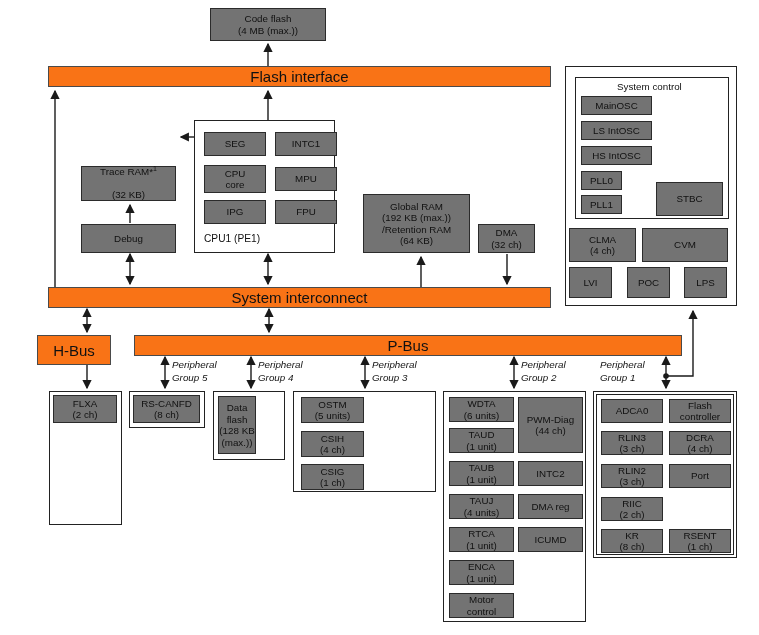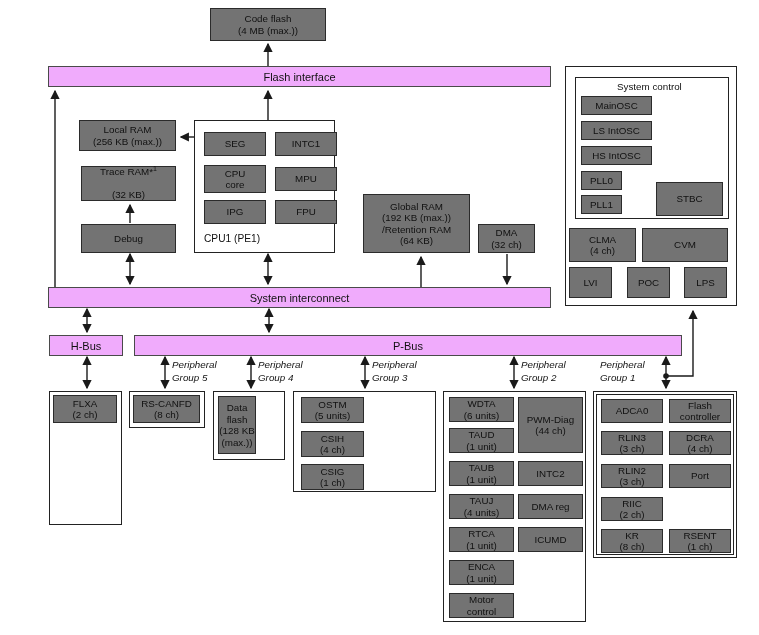--- a/index.html
+++ b/index.html
@@ -2,23 +2,23 @@
 <html><head>
 <meta charset="utf-8">
 <style>
   html,body{margin:0;padding:0;background:#fff;}
   .canvas{
     position:relative;width:759px;height:635px;background:#fff;overflow:hidden;
     font-family:"Liberation Sans", sans-serif;color:#111;
   }
   .wires{position:absolute;left:0;top:0;pointer-events:none;}
   .bar{
-    position:absolute;background:#f0abfc;border:1.5px solid #4a4a4a;
+    position:absolute;background:#f97316;border:1.5px solid #4a4a4a;
     display:flex;align-items:center;justify-content:center;
-    font-size:11px;box-sizing:border-box;
+    font-size:15px;box-sizing:border-box;
   }
   .mod{
     position:absolute;background:#737373;border:1.3px solid #2b2b2b;
     display:flex;align-items:center;justify-content:center;text-align:center;
     font-size:9.8px;line-height:11.5px;white-space:pre-line;box-sizing:border-box;
   }
   .grp{
     position:absolute;background:#fff;border:1.5px solid #222;box-sizing:border-box;
   }
   .grp-dbl{
@@ -64,25 +64,23 @@
       <path d="M666,376 L693,376 L693,311" marker-end="url(#ah)"></path>
       <circle cx="666" cy="376" r="2.8" fill="#1a1a1a" stroke="none"></circle>
     </g>
   </svg>
 
   <div class="mod" style="left:210px;top:8px;width:116px;height:33px">Code flash
 (4 MB (max.))</div>
 
   <div class="bar" style="left:48px;top:66px;width:503px;height:21px">Flash interface</div>
   <div class="bar" style="left:48px;top:287px;width:503px;height:21px">System interconnect</div>
-  <div class="bar" style="left:49px;top:335px;width:74px;height:21px">H-Bus</div>
+  <div class="bar" style="left:37px;top:335px;width:74px;height:30px">H-Bus</div>
   <div class="bar" style="left:134px;top:335px;width:548px;height:21px">P-Bus</div>
 
-  <div class="mod" style="left:79px;top:120px;width:97px;height:31px">Local RAM
-(256 KB (max.))</div>
   <div class="mod" style="left:81px;top:166px;width:95px;height:35px">
     <div>
       <div><span>Trace RAM*</span><sup>1</sup></div>
       <div>(32 KB)</div>
     </div>
   </div>
   <div class="mod" style="left:81px;top:224px;width:95px;height:29px">Debug</div>
 
   <div class="grp" style="left:194px;top:120px;width:141px;height:133px"></div>
   <div class="mod" style="left:204px;top:132px;width:62px;height:24px">SEG</div>

